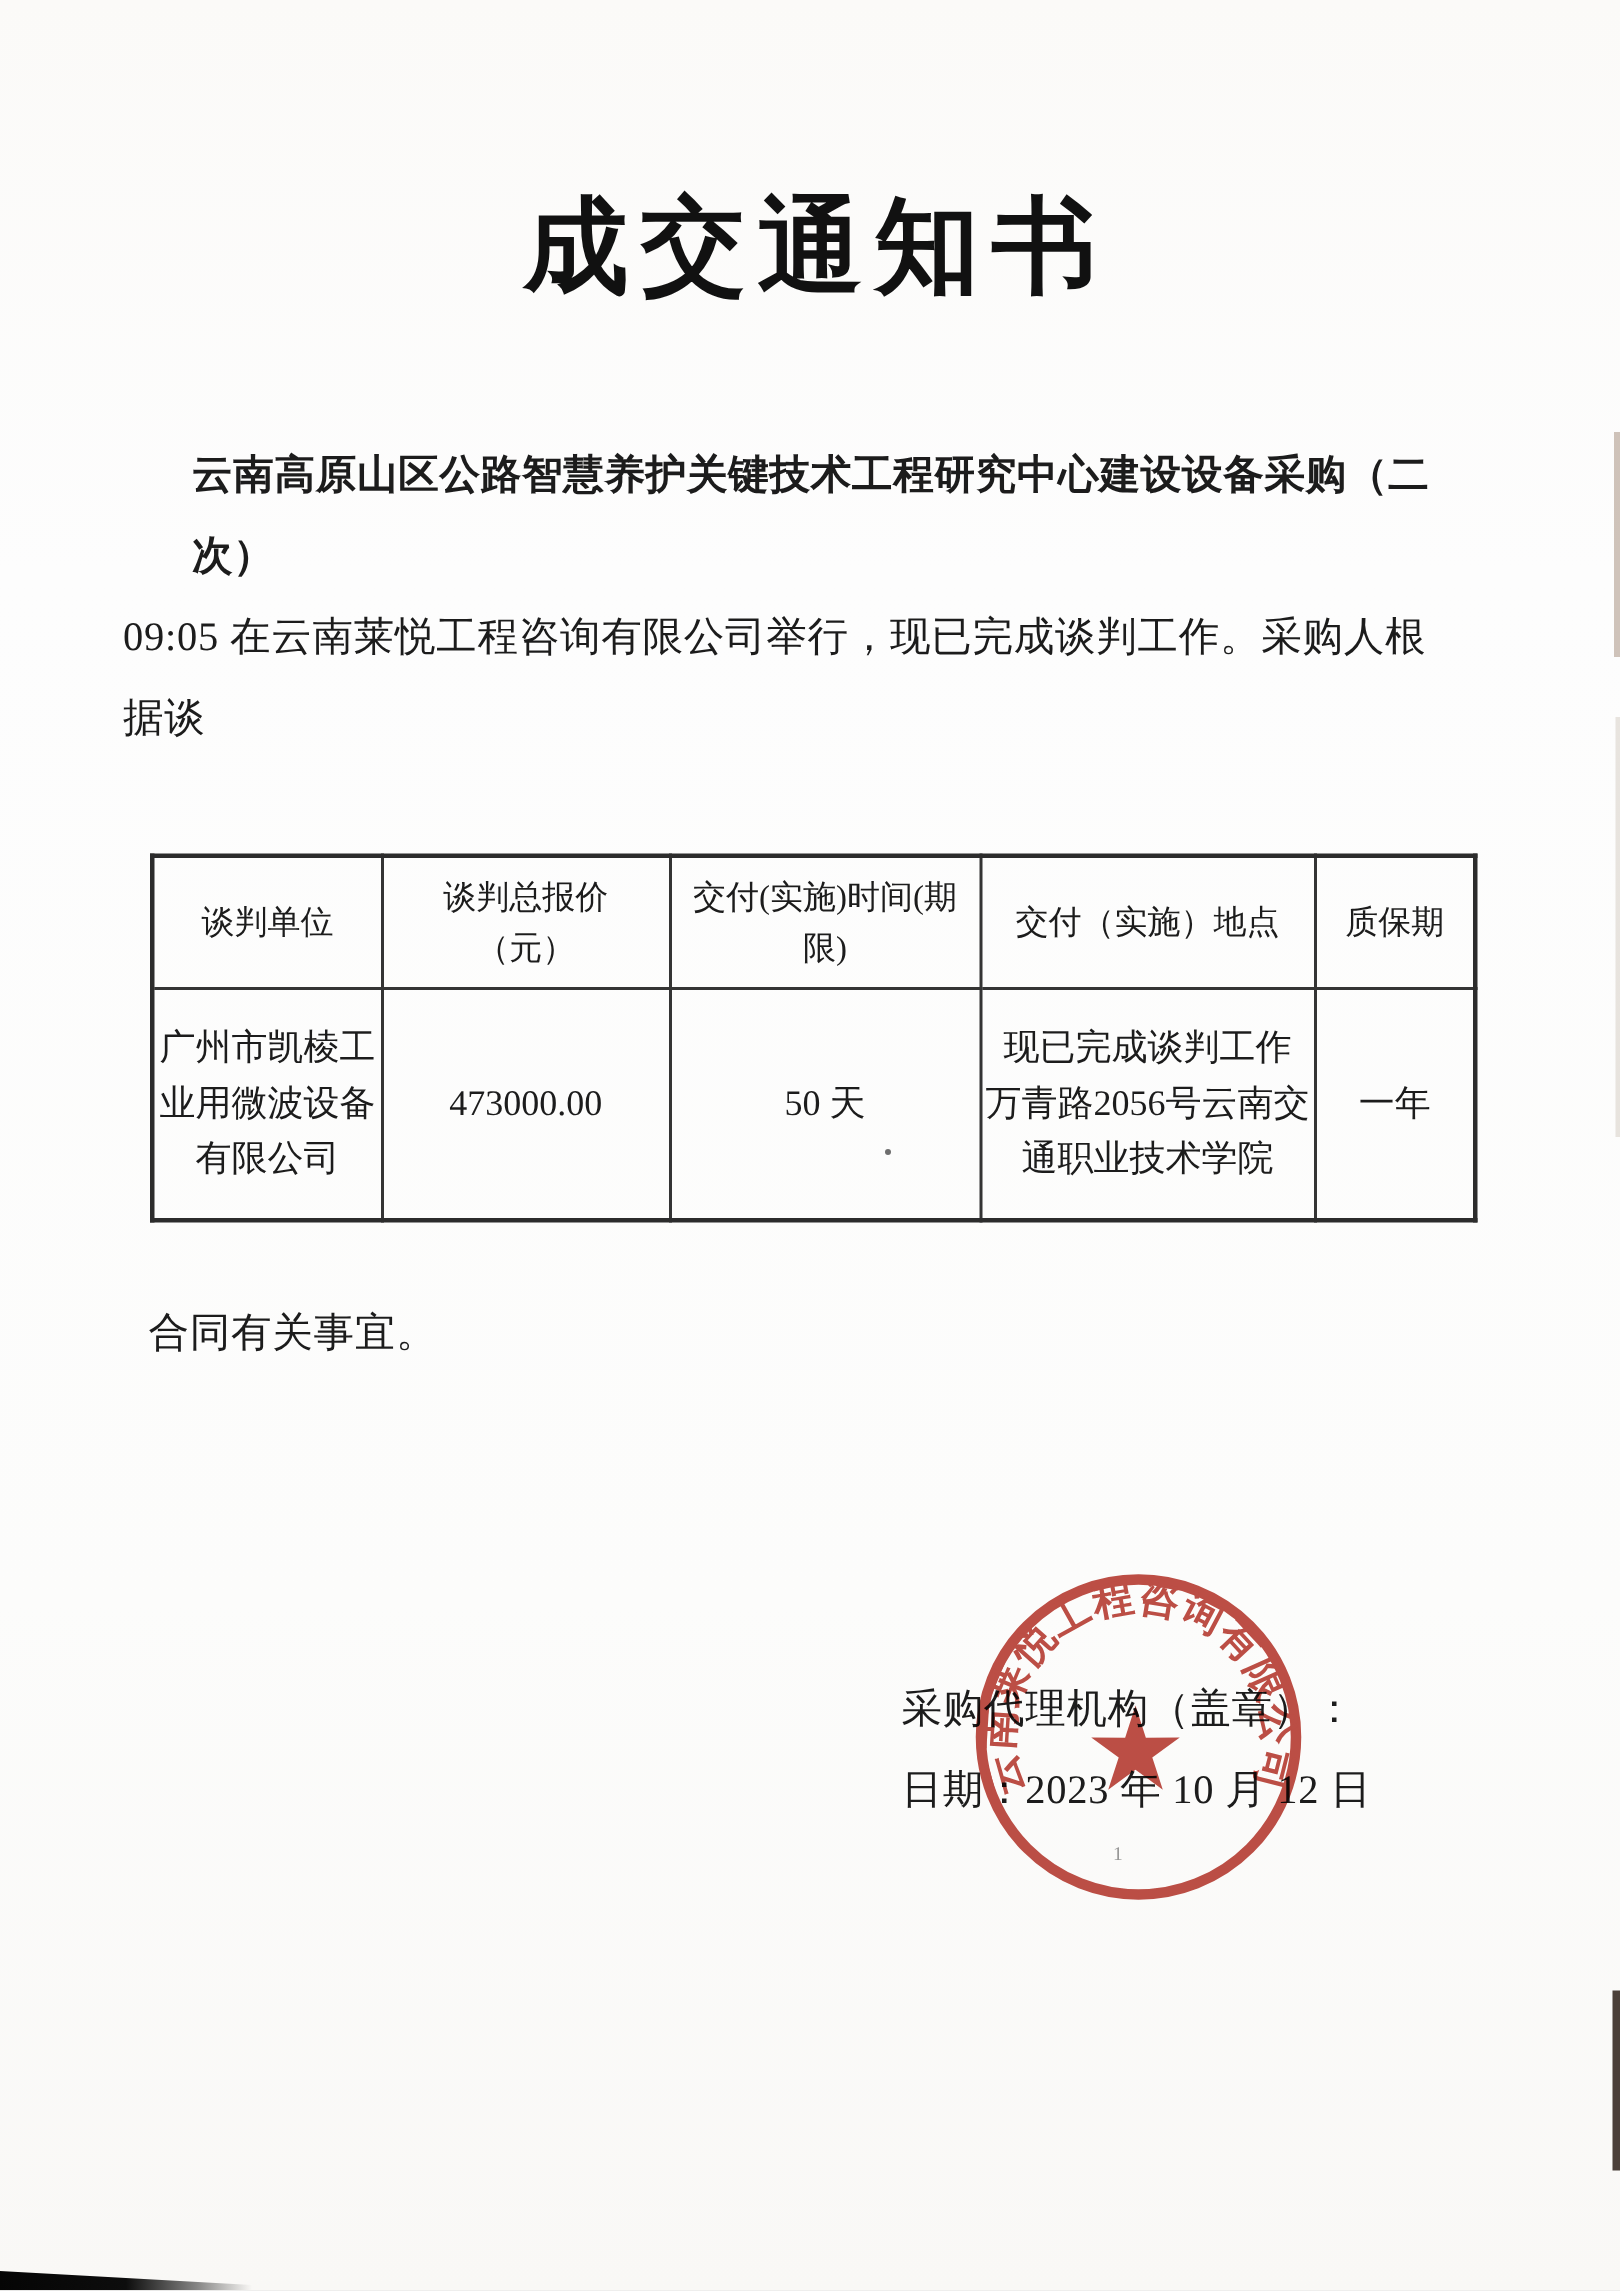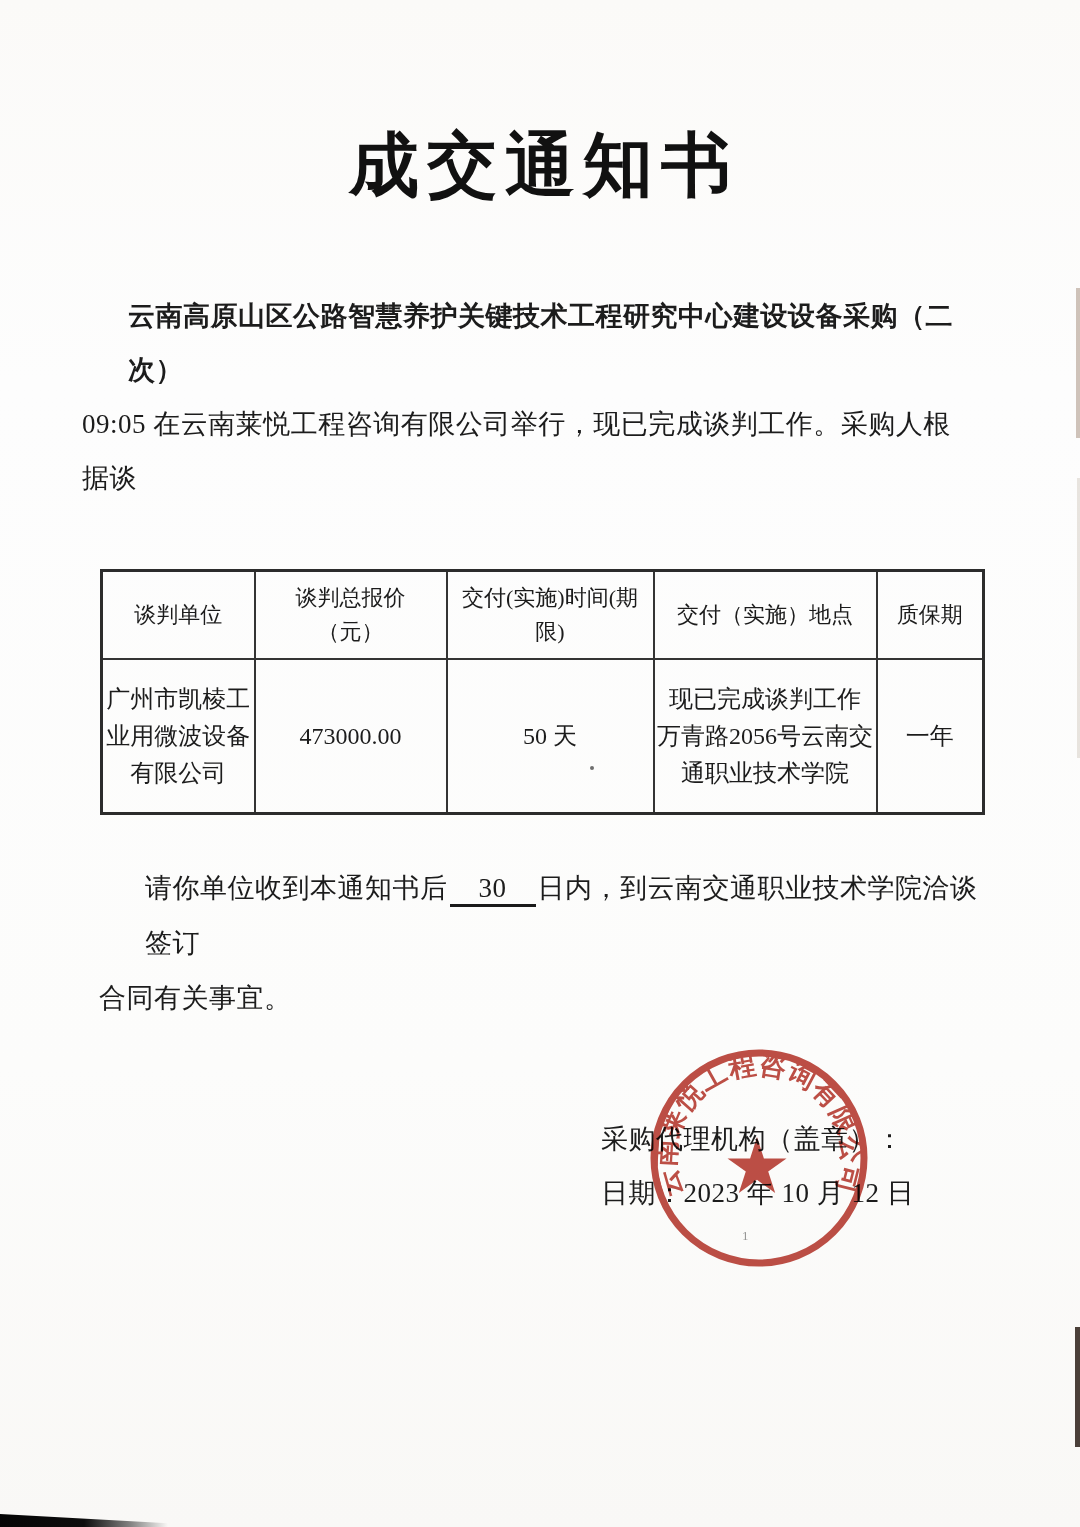--- a/index.html
+++ b/index.html
@@ -121,21 +121,20 @@
         <td>50 天</td>
         <td>现已完成谈判工作
 万青路2056号云南交
 通职业技术学院</td>
         <td>一年</td>
       </tr>
     </tbody>
   </table>
 
   <div class="para2">
-    <div class="indent"><span>请你单位收到本通知书后</span><span class="days-underline">30</span><span>日内，到云南交通职业技术学院洽谈签订</span></div>
     <div>合同有关事宜。</div>
   </div>
 
   <div class="footer">
     <div>采购代理机构（盖章）：</div>
     <div>日期：2023 年 10 月 12 日</div>
   </div>
 
   <svg class="seal" viewBox="0 0 250 250" xmlns="http://www.w3.org/2000/svg">
     <circle cx="124" cy="123" r="105" fill="none" style="stroke:var(--stamp-color,#b73b31)" stroke-width="7"></circle>

